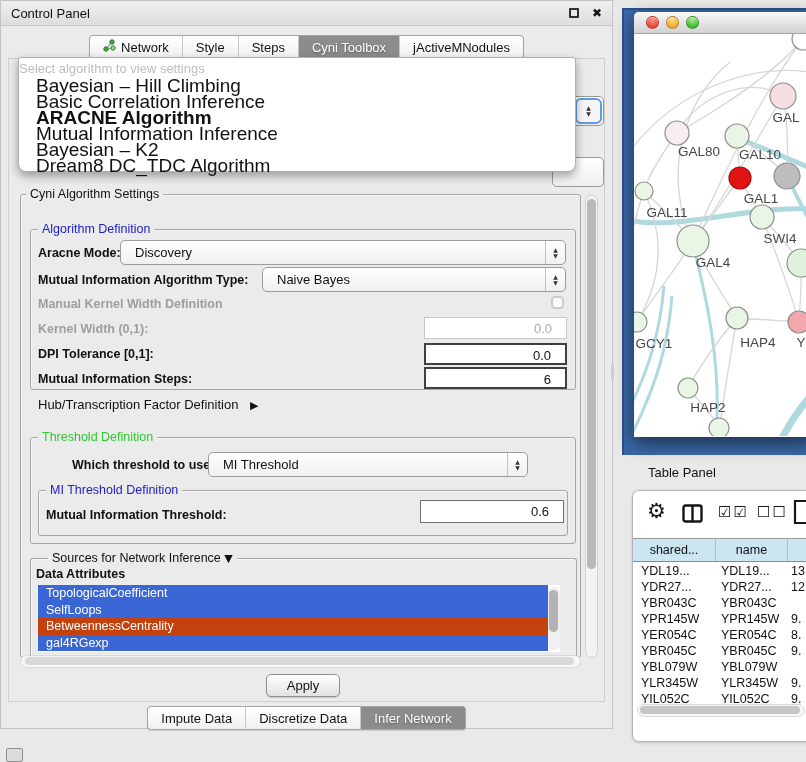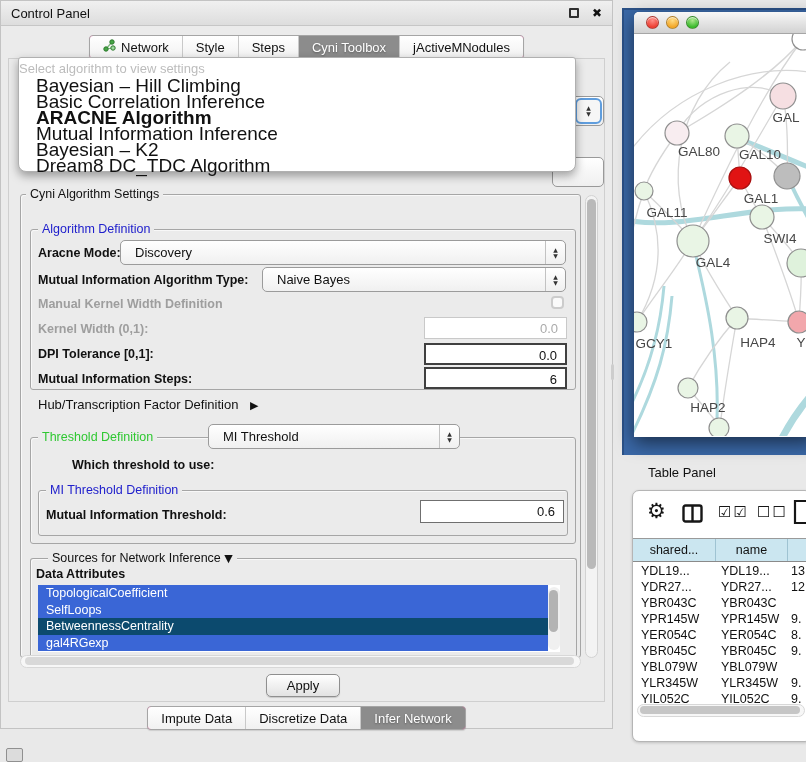--- a/index.html
+++ b/index.html
@@ -18,21 +18,21 @@
   .tab:first-child{border-left:none}
   .tab.sel{background:#8c8c8c;color:#fff;text-shadow:0 1px 2px rgba(0,0,0,.35)}
   #cp-inner{left:8px;top:58px;width:597px;height:644px;border:1px solid #cfcfcf;background:#ebebeb}
   
   .gbox{position:absolute;border:1px solid #a6a6a6;border-radius:3px;box-shadow:inset 1px 1px 0 rgba(255,255,255,.65)}
   .glab{position:absolute;background:#ebebeb;padding:0 4px;font-size:12.5px;white-space:nowrap;z-index:3}
   .lbl{position:absolute;font-size:12.5px;font-weight:bold;white-space:nowrap;z-index:2}
   .lbl.dis{color:#9e9e9e}
   .combo{position:absolute;background:linear-gradient(#ffffff,#f0f0f0);border:1px solid #9b9b9b;border-radius:5px;font-size:13px;display:flex;align-items:center;padding-left:14px;z-index:2}
   .stepper{margin-left:auto;width:20px;align-self:stretch;border-left:1px solid #c2c2c2;display:flex;flex-direction:column;align-items:center;justify-content:center;color:#333;font-size:6px;line-height:6px;font-family:"DejaVu Sans",sans-serif}
-  .field{position:absolute;background:#fff;font-size:13px;text-align:right;padding:3px 8px 0 0;z-index:2}
+  .field{position:absolute;background:#fff;font-size:13px;text-align:right;padding:3px 14px 0 0;z-index:2}
   .vscroll{position:absolute;background:#f3f3f3;border:1px solid #d2d2d2;border-radius:7px}
   .vthumb{position:absolute;left:1px;width:9px;background:#b9b9b9;border-radius:5px}
   .hscroll{position:absolute;background:#f7f7f7;border:1px solid #d8d8d8;border-radius:7px}
   .hthumb{position:absolute;top:1px;height:8px;background:#d9d9d9;border-radius:4px}
   #attr-list{left:38px;top:585px;width:522px;height:67px;background:#fff;z-index:2;overflow:hidden}
   .attr-item{height:16.5px;line-height:16.5px;font-size:12.5px;color:#fff;padding-left:8px;width:510px}
   #attr-vscroll{left:548px;top:587px;width:12px;height:63px;z-index:3;background:#f0f0f0;border:none}
   #apply-btn{left:266px;top:674px;width:74px;height:23px;border:1px solid #8f8f8f;border-radius:5px;background:linear-gradient(#ffffff,#e2e2e2);font-size:13px;display:flex;align-items:center;justify-content:center;box-shadow:0 1px 1px rgba(0,0,0,.15)}
   
   #popup{left:18px;top:57px;width:558px;height:115px;background:#fff;border:1px solid #b0b0b0;border-radius:3px 3px 8px 8px;box-shadow:0 4px 10px rgba(0,0,0,.35);z-index:50;padding-top:3px}
@@ -154,42 +154,42 @@
 
 <div class="abs" style="left:38px;top:397px;font-size:13px;font-weight:500;z-index:2">
   <span>Hub/Transcription Factor Definition</span>
   <span class="arrow" style="margin-left:8px">▶</span>
 </div>
 
 <div class="abs gbox" style="left:30px;top:437px;width:546px;height:107px"></div>
 <div class="abs glab" style="left:38px;top:430px;color:#2fc832">Threshold Definition</div>
 
 <div class="abs lbl" style="left:72px;top:458px">Which threshold to use:</div>
-<div class="abs combo" style="left:208px;top:424px;width:252px;height:25px">
+<div class="abs combo" style="left:208px;top:452px;width:320px;height:25px">
   <span>MI Threshold</span>
   <span class="stepper">▲<br>▼</span>
 </div>
 
 <div class="abs gbox" style="left:38px;top:490px;width:530px;height:46px"></div>
 <div class="abs glab" style="left:46px;top:483px;color:#2020cc">MI Threshold Definition</div>
 
 <div class="abs lbl" style="left:46px;top:508px">Mutual Information Threshold:</div>
 <div class="abs field" style="left:420px;top:500px;width:144px;height:23px;border:1px solid #6f6f6f">0.6</div>
 
 <div class="abs gbox" style="left:30px;top:558px;width:547px;height:100px;border-bottom:none"></div>
 <div class="abs glab" style="left:48px;top:551px">
   <span>Sources for Network Inference</span>
   <span class="arrow">▼</span>
 </div>
 <div class="abs lbl" style="left:36px;top:567px">Data Attributes</div>
 
 <div class="abs" id="attr-list">
     <div class="attr-item" style="background: rgb(58, 102, 214);">TopologicalCoefficient</div>
     <div class="attr-item" style="background: rgb(58, 102, 214);">SelfLoops</div>
-    <div class="attr-item" style="background: #0c4a6e;">BetweennessCentrality</div>
+    <div class="attr-item" style="background: #c2410c;">BetweennessCentrality</div>
     <div class="attr-item" style="background: rgb(58, 102, 214);">gal4RGexp</div>
   </div>
 <div class="abs vscroll" id="attr-vscroll">
   <div class="vthumb" style="top:3px;height:42px;background:#b3b3b3"></div>
 </div>
 
 <div class="abs hscroll" style="left:20px;top:655px;width:561px;height:13px">
   <div class="hthumb" style="left:4px;width:549px"></div>
 </div>
 

